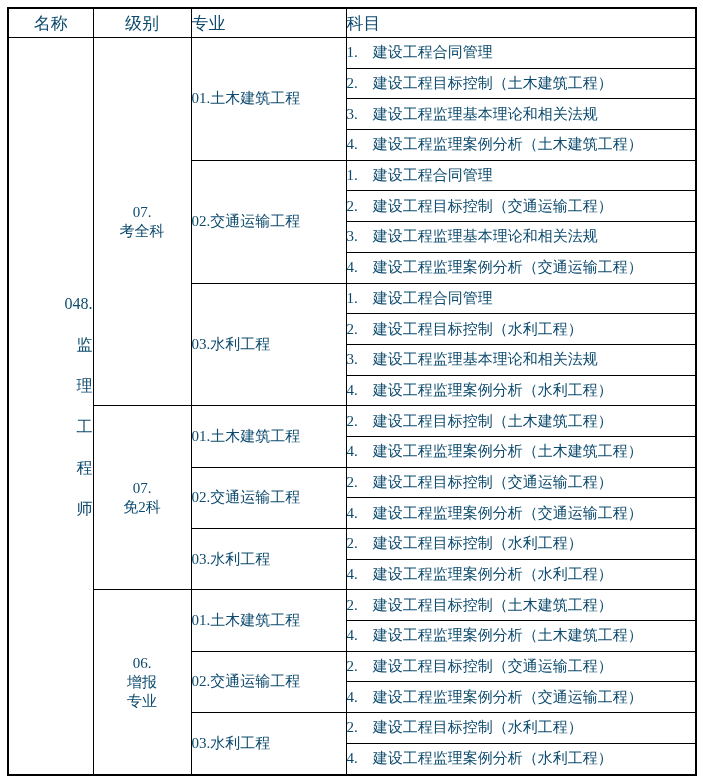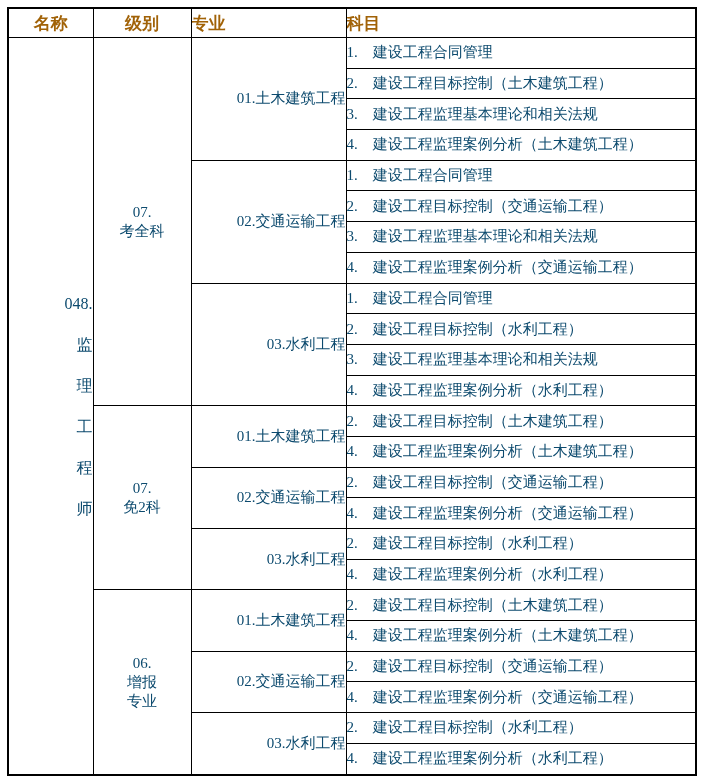--- a/index.html
+++ b/index.html
@@ -21,24 +21,24 @@
     height: 769px;
     border: 2px solid #000000;
   }
   table.grid th, table.grid td {
     border: 1px solid #000000;
     padding: 0;
     overflow: hidden;
   }
   th {
     font-family: "Liberation Sans", "DejaVu Sans", sans-serif;
-    font-weight: bold;
+    font-weight: normal;
     font-size: 17px;
     height: 28px;
-    color: #a16207;
+    color: #0c4a6e;
     text-align: center;
   }
   th.h-left {
     text-align: left;
     padding-left: 22px;
   }
   td {
     font-size: 15px;
     color: #0c4a6e;
     vertical-align: middle;
@@ -50,21 +50,21 @@
   .name-line {
     height: 41px;
     line-height: 41px;
   }
   .level-cell {
     text-align: center;
     line-height: 19px;
     font-size: 15px;
   }
   .major-cell {
-    text-align: right;
+    text-align: left;
     font-size: 15px;
   }
   .subject-cell {
     text-align: left;
     padding-left: 22px;
     font-size: 15px;
   }
 </style>
 </head>
 <body>

